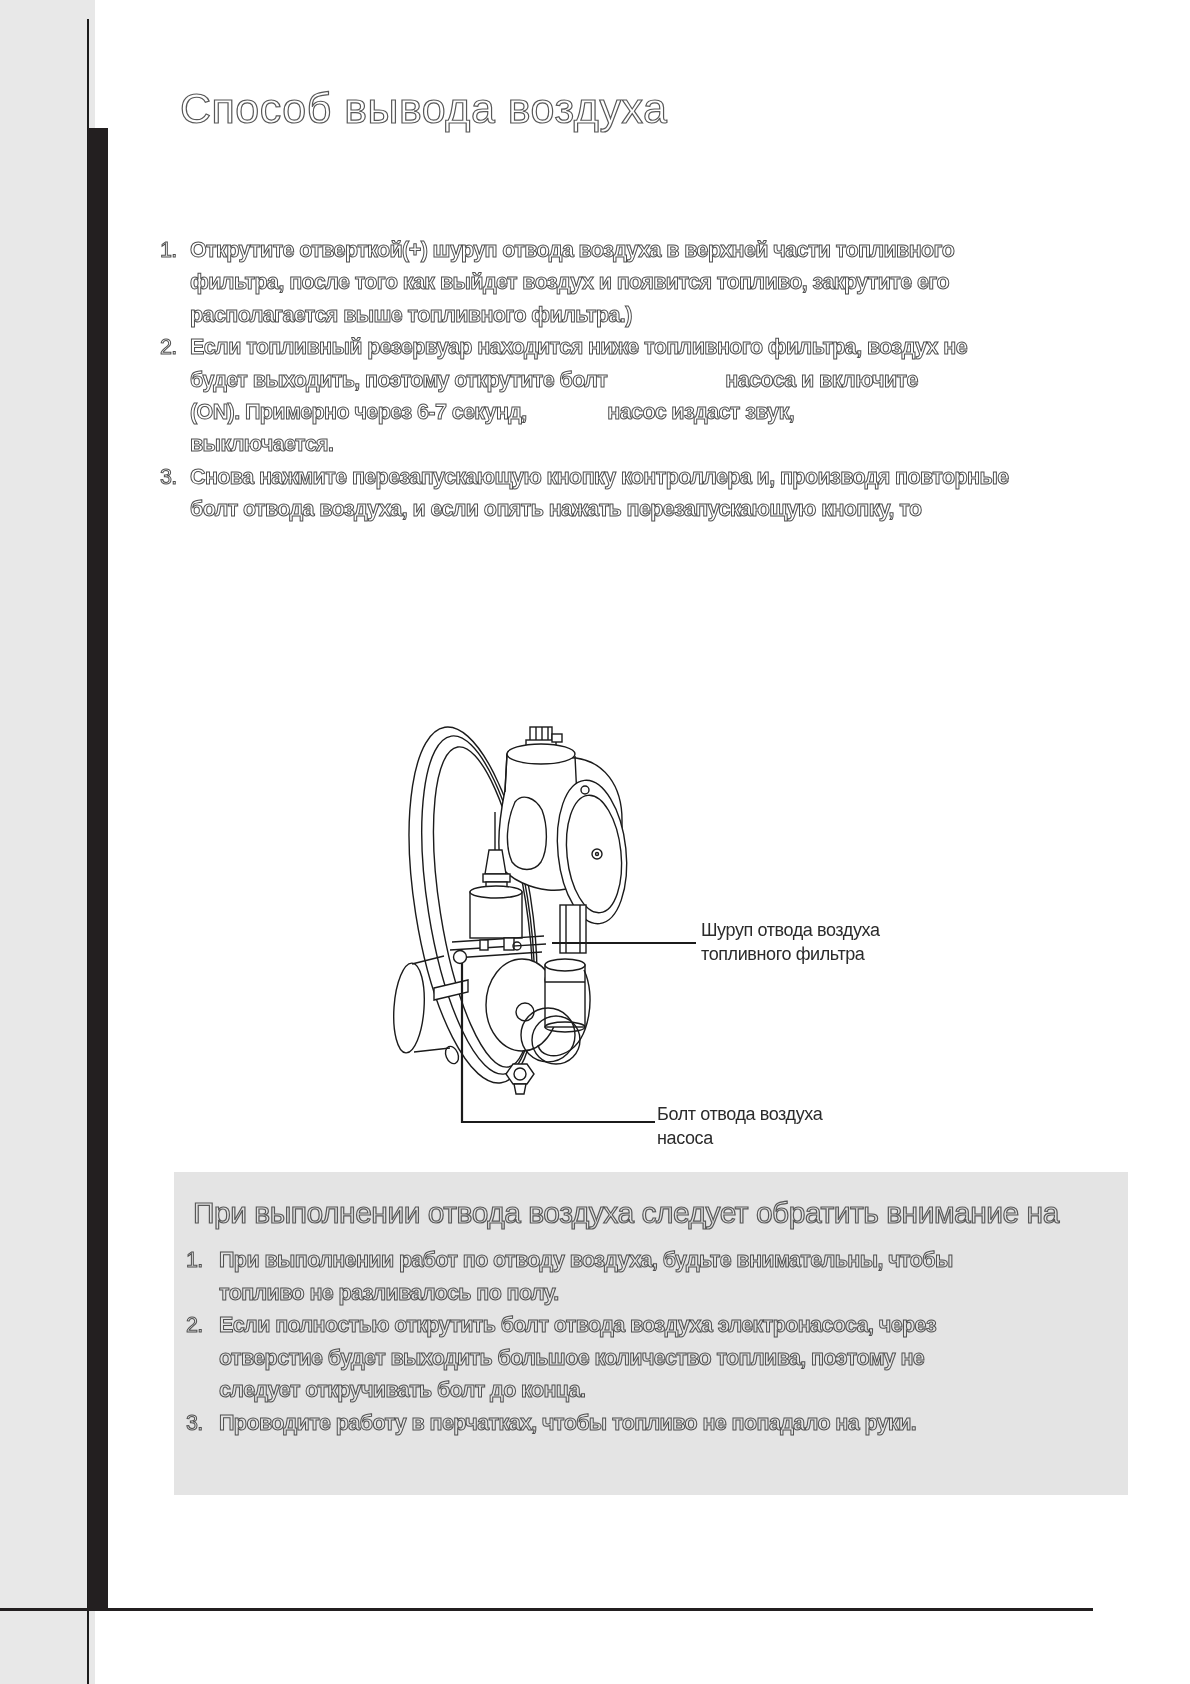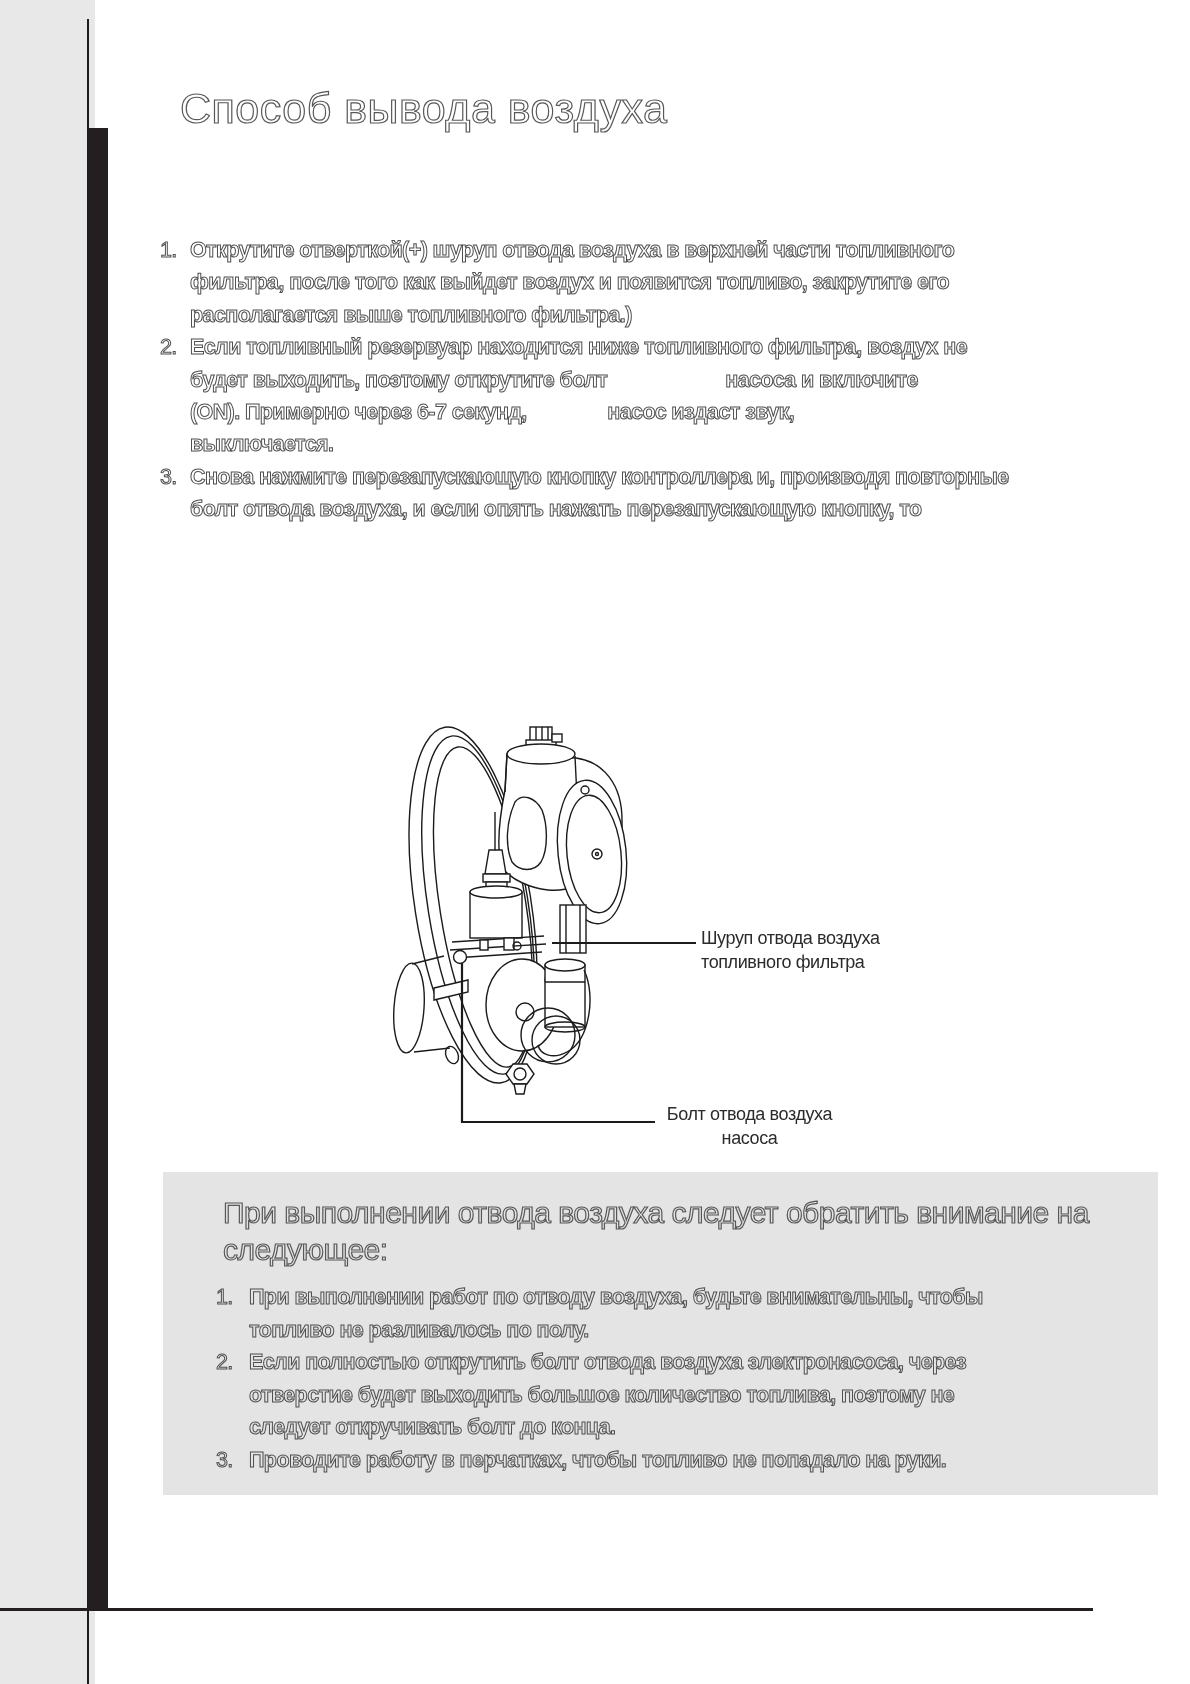--- a/index.html
+++ b/index.html
@@ -35,25 +35,25 @@
   .diagram-svg{left:352px;top:650px;}
   .diagram-svg path,.diagram-svg ellipse,.diagram-svg circle,
   .diagram-svg rect,.diagram-svg line,.diagram-svg polygon,.diagram-svg polyline{
     fill:none;stroke:#1b1b1b;stroke-width:1.4;
   }
   .diagram-svg .solid{fill:#ffffff;}
   .diagram-svg .leader{stroke-width:2.2;}
 
   .dg-label{font-size:18px;line-height:23.5px;color:#2b2b2b;letter-spacing:-0.4px;}
   .dg-label div{white-space:nowrap;}
-  .dg-label-1{left:701px;top:919px;margin-top:8px;}
-  .dg-label-2{left:657px;top:1103px;width:185px;text-align:center;}
-
-  
-  .note-box{left:163px;top:1172px;width:954px;height:323px;background:#e4e4e4;padding-left:41px;}
+  .dg-label-1{left:701px;top:919px;}
+  .dg-label-2{left:657px;top:1103px;width:185px;text-align:left;}
+
+  
+  .note-box{left:174px;top:1172px;width:954px;height:323px;background:#e4e4e4;}
   .note-heading{margin:22px 0 0 19px;font-size:30px;line-height:37px;letter-spacing:-0.5px;}
   .note-heading div{white-space:nowrap;}
   .note-items{margin:13px 0 0 12px;font-size:21.5px;line-height:32.6px;letter-spacing:-0.6px;}
   .note-items .step{padding-left:33px;}
 </style>
 </head>
 <body>
 
 <div class="abs side-strip"></div>
 <div class="abs side-thinline"></div>
@@ -190,21 +190,20 @@
 </div>
 
 <div class="abs dg-label dg-label-2">
   <div>Болт отвода воздуха</div>
   <div>насоса</div>
 </div>
 
 <div class="abs note-box">
   <div class="note-heading hollow hollow-big">
     <div>При выполнении отвода воздуха следует обратить внимание на</div>
-    <div>следующее:</div>
   </div>
   <div class="note-items hollow">
       <div class="step">
         <span class="step-num">1.</span>
         <div class="step-body">
           <div class="step-line">При выполнении работ по отводу воздуха, будьте внимательны, чтобы</div>
           <div class="step-line">топливо не разливалось по полу.</div>
         </div>
       </div>
       <div class="step">

